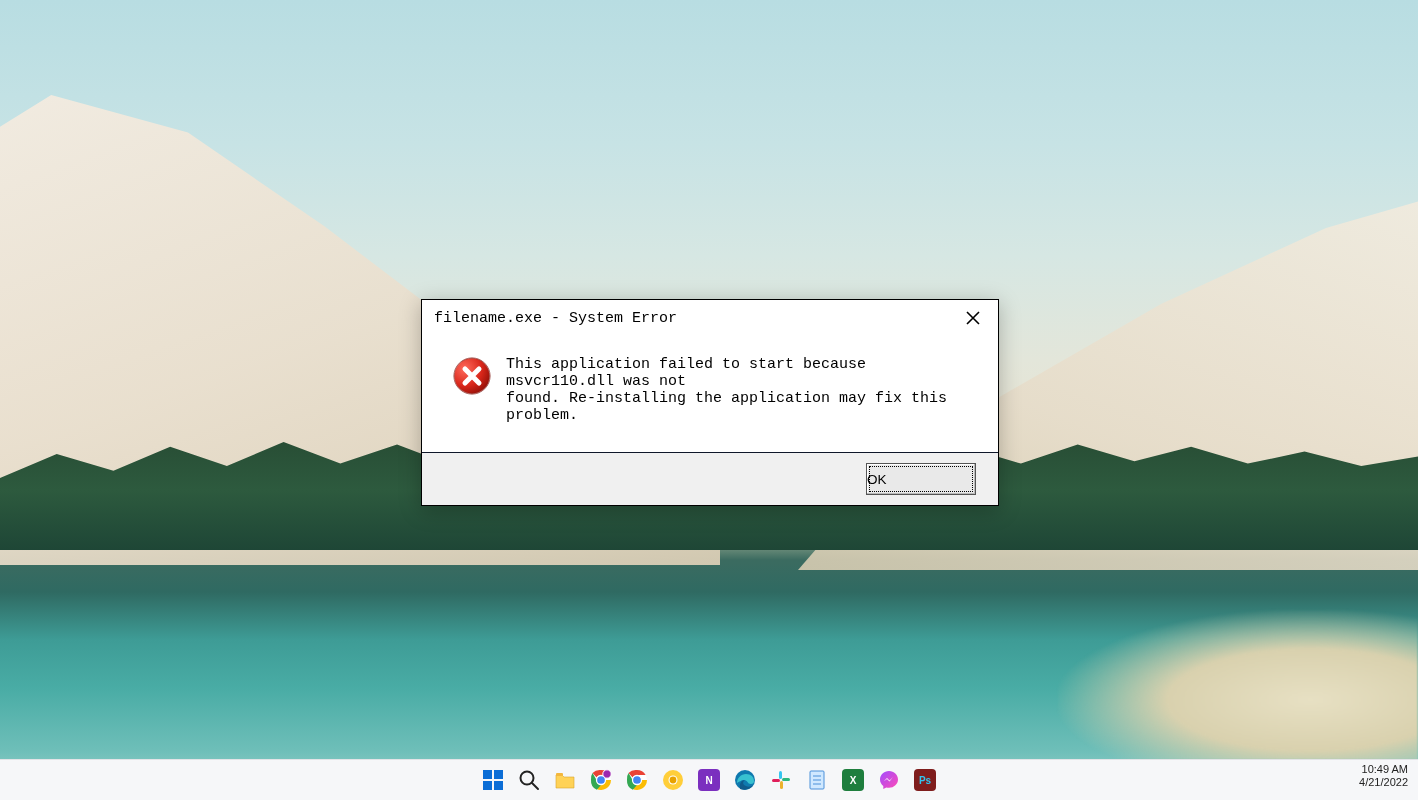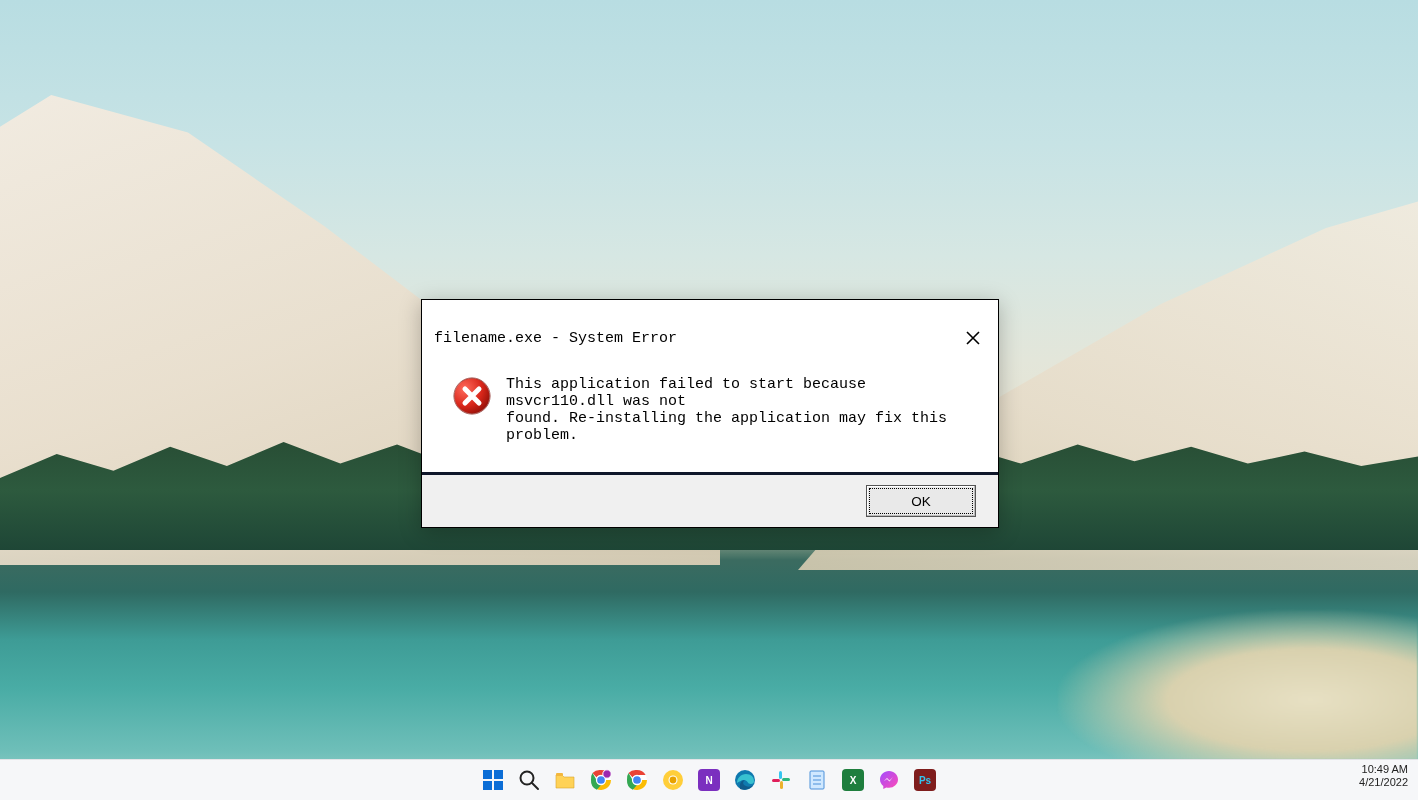--- a/index.html
+++ b/index.html
@@ -13,29 +13,29 @@
   .trees{position:absolute;left:0;right:0;top:430px;height:120px;background:linear-gradient(to bottom,#274b33 0%,#2d5a3e 50%,#1e4636 100%);clip-path:polygon(0 40%,4% 20%,8% 34%,12% 14%,16% 30%,20% 10%,24% 28%,28% 12%,32% 30%,36% 16%,40% 28%,44% 12%,48% 26%,52% 14%,56% 28%,60% 10%,64% 26%,68% 14%,72% 28%,76% 12%,80% 26%,84% 14%,88% 28%,92% 18%,96% 30%,100% 22%,100% 100%,0 100%);}
   .shore{position:absolute;right:0;bottom:40px;width:360px;height:150px;background:radial-gradient(ellipse at 70% 60%,#e7e0c3 0%,#d9d1ae 40%,rgba(217,209,174,0) 72%);filter:blur(1px);}
   
   .taskbar{position:absolute;left:0;right:0;bottom:0;height:40px;background:#f6f7f9;border-top:1px solid #e3e4e7;display:flex;align-items:center;}
   .tb-center{position:absolute;left:50%;transform:translateX(-50%);display:flex;gap:12px;align-items:center;}
   .tb-item{width:24px;height:24px;display:flex;align-items:center;justify-content:center;border-radius:3px;cursor:pointer;}
   .tb-item svg{width:22px;height:22px;}
   .tray{position:absolute;right:10px;top:0;bottom:8px;display:flex;flex-direction:column;align-items:flex-end;justify-content:center;font-size:11px;line-height:13px;color:#222;}
   
   .dialog{position:absolute;left:421px;top:299px;width:576px;background:#fff;border:1px solid #000;box-shadow:0 4px 20px rgba(0,0,0,.25);}
-  .titlebar{height:36px;display:flex;align-items:center;padding:0 10px 0 12px;font-family:Consolas,"Courier New",monospace;font-size:15px;color:#000;margin-top:20px;}
+  .titlebar{height:36px;display:flex;align-items:center;padding:0 10px 0 12px;font-family:Consolas,"Courier New",monospace;font-size:15px;color:#000;}
   .titlebar .spacer{flex:1;}
   .close-btn{width:30px;height:30px;display:flex;align-items:center;justify-content:center;cursor:pointer;}
   .close-btn svg{width:14px;height:14px;}
-  .body{display:flex;align-items:flex-start;padding:20px 26px 28px 30px;gap:14px;border-bottom:3px solid #0f172a;}
+  .body{display:flex;align-items:flex-start;padding:20px 26px 28px 30px;gap:14px;border-bottom:1px solid #0f172a;}
   .err-icon{flex:0 0 40px;}
   .msg{font-family:Consolas,"Courier New",monospace;font-size:15px;line-height:17px;color:#000;white-space:pre-wrap;}
   .footer{background:#f0f0f0;padding:10px 22px;display:flex;justify-content:flex-end;}
-  .ok-btn{width:108px;height:30px;background:#e9e9e9;border:1px solid #555;outline:1px dotted #000;outline-offset:-4px;font-size:13.5px;cursor:pointer;display:flex;align-items:center;justify-content:center;box-shadow:inset -1px -1px 0 #bbb,inset 1px 1px 0 #fff;}
+  .ok-btn{width:108px;height:30px;background:#e9e9e9;border:1px solid #555;outline:1px dotted #000;outline-offset:-4px;font-size:13.5px;cursor:pointer;display:flex;align-items:center;box-shadow:inset -1px -1px 0 #bbb,inset 1px 1px 0 #fff;}
   
   .tile{width:22px;height:22px;border-radius:4px;display:flex;align-items:center;justify-content:center;font-size:10px;font-weight:700;color:#fff;}
 </style>
 </head>
 <body>
 
 <div class="desktop"></div>
 <div class="mountain-l"></div>
 <div class="mountain-r"></div>
 <div class="trees"></div>

